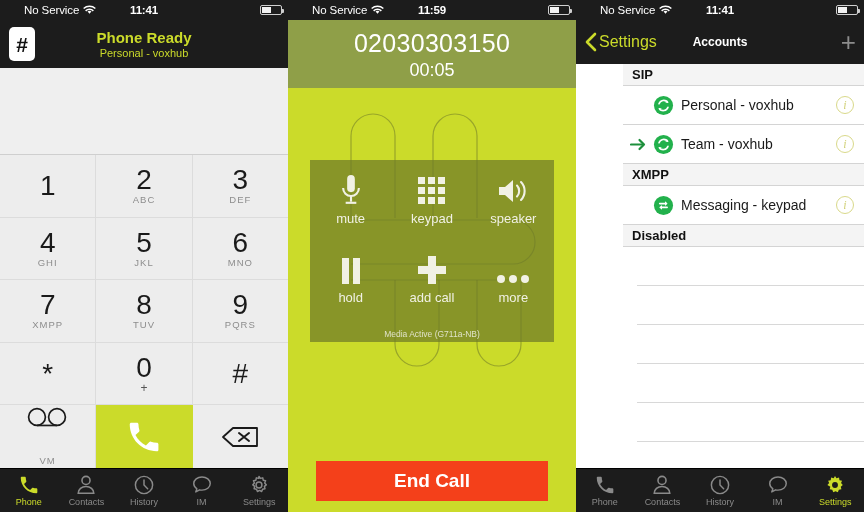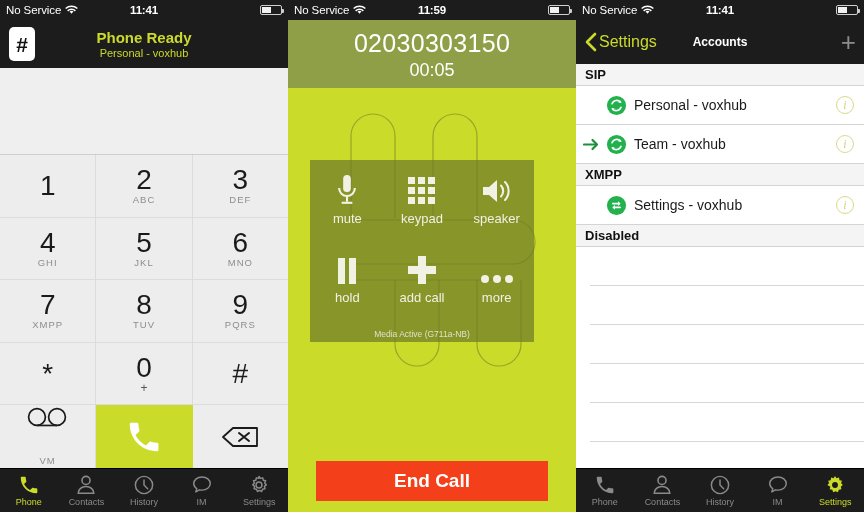--- a/index.html
+++ b/index.html
@@ -11,21 +11,21 @@
   }
   .screens { display: flex; width: 864px; height: 512px; }
   .panel { width: 288px; height: 512px; position: relative; overflow: hidden; }
 
   
   .statusbar {
     height: 20px; background: #1c1c1c; color: #fff;
     display: flex; align-items: center; position: relative;
     font-size: 11.5px; flex: 0 0 20px;
   }
-  .sb-left { display: flex; align-items: center; gap: 4px; padding-left: 6px; }
+  .sb-left { display: flex; align-items: center; gap: 4px; padding-left: 24px; }
   .sb-carrier { font-size: 11.5px; letter-spacing: -0.1px; }
   .sb-time {
     position: absolute; left: 0; right: 0; text-align: center;
     font-size: 11.5px; font-weight: bold; letter-spacing: -0.2px;
   }
   .sb-right { margin-left: auto; padding-right: 6px; display: flex; align-items: center; }
   .batt {
     width: 22px; height: 10px; border: 1px solid #cfcfcf; border-radius: 2px;
     position: relative; padding: 1px;
   }
@@ -88,21 +88,21 @@
   .p2 { background: #cbdb2a; display: flex; flex-direction: column; }
   .p2-head {
     background: #8f9f48; flex: 0 0 68px; color: #fff;
     display: flex; flex-direction: column; align-items: center; justify-content: center;
   }
   .p2-number { font-size: 25px; font-weight: 300; line-height: 31px; letter-spacing: 0.3px; }
   .p2-timer { font-size: 18px; font-weight: 300; line-height: 22px; }
   .p2-body { flex: 1 1 auto; position: relative; }
   .p2-arches { position: absolute; inset: 0; }
   .p2-grid {
-    position: absolute; left: 22px; top: 72px; width: 224px; height: 182px;
+    position: absolute; left: 22px; top: 72px; width: 244px; height: 182px;
     background: rgba(110,122,40,0.72);
     display: flex; flex-direction: column; padding-bottom: 25px;
   }
   .grid-row { flex: 1 1 0; display: flex; }
   .gcell {
     flex: 1 1 0; display: flex; flex-direction: column;
     align-items: center; justify-content: center; gap: 6px; color: #f1f1e4;
   }
   .gcell .glabel { font-size: 13px; line-height: 14px; }
   .gicon { height: 34px; display: flex; align-items: flex-end; justify-content: center; }
@@ -123,21 +123,21 @@
     flex: 0 0 44px; background: #1c1c1c; display: flex; align-items: center;
     position: relative; padding: 0 8px;
   }
   .nav-back { display: flex; align-items: center; color: #cbdb2a; gap: 2px; }
   .nav-back .bklabel { font-size: 16px; }
   .nav-title {
     position: absolute; left: 0; right: 0; text-align: center;
     color: #fff; font-size: 12px; font-weight: bold; pointer-events: none;
   }
   .nav-add { margin-left: auto; color: #8c8c8c; font-size: 26px; font-weight: 200; line-height: 24px; }
-  .list { flex: 1 1 auto; overflow: hidden; }
+  .list { flex: 1 1 auto; overflow: hidden; margin-left: 47px; }
   .sec-header {
     height: 22px; background: #f4f4f4; border-bottom: 1px solid #d4d4d4;
     display: flex; align-items: center; padding-left: 9px;
     font-size: 13px; font-weight: bold; color: #111;
   }
   .acct-row {
     height: 39px; display: flex; align-items: center; padding: 0 10px 0 7px;
     border-bottom: 1px solid #d4d4d4; background: #fff; gap: 7px;
   }
   .arrow-slot { width: 16px; display: flex; align-items: center; justify-content: center; }
@@ -480,21 +480,21 @@
       <div class="sec-header">XMPP</div>
 
       <div class="acct-row">
         <span class="arrow-slot"></span>
         <svg width="21" height="21" viewBox="0 0 22 22">
           <circle cx="11" cy="11" r="10" fill="#22b14c"></circle>
           <path d="M7 9h7M7.8 13h7" fill="none" stroke="#fff" stroke-width="1.7" stroke-linecap="round"></path>
           <path d="M12.6 6.6L15.2 9l-2.6 2.4z" fill="#fff"></path>
           <path d="M9.4 15.4L6.8 13l2.6-2.4z" fill="#fff"></path>
         </svg>
-        <span class="acct-name">Settings - voxhub</span>
+        <span class="acct-name">Messaging - keypad</span>
         <span class="info-ico">i</span>
       </div>
 
       <div class="sec-header">Disabled</div>
 
       <div class="empty-row"></div>
       <div class="empty-row"></div>
       <div class="empty-row"></div>
       <div class="empty-row"></div>
       <div class="empty-row"></div>

